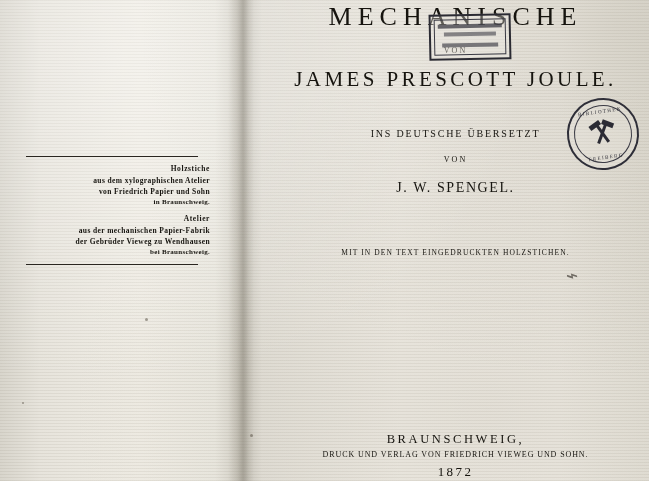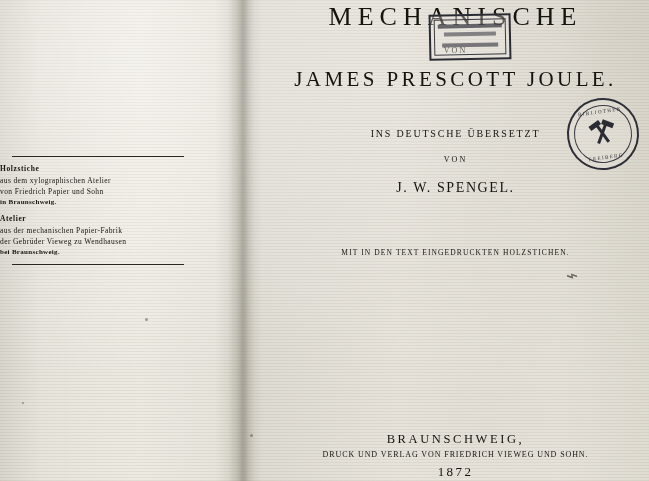--- a/index.html
+++ b/index.html
@@ -51,42 +51,42 @@
       rgba(120,113,98,0.18) 35%,
       rgba(90,84,70,0.32) 58%,
       rgba(120,113,98,0.12) 80%,
       rgba(120,113,98,0.00) 100%);
     pointer-events: none;
   }
 
   
   .colophon {
     position: absolute;
-    left: 0;
+    left: 14px;
     top: 156px;
     width: 196px;
-    text-align: left;
+    text-align: right;
   }
   .rule {
     height: 1px;
     background: #2a2620;
     margin: 0 auto;
   }
   .rule-top { width: 172px; margin-bottom: 6px; }
   .rule-bot { width: 172px; margin-top: 8px; }
   .colophon .head {
     font-size: 7.5px;
     letter-spacing: 0.6px;
     font-weight: bold;
     line-height: 1.55;
   }
   .colophon .line {
     font-size: 7.5px;
     letter-spacing: 0.4px;
-    font-weight: normal;
+    font-weight: bold;
     line-height: 1.55;
   }
   .colophon .blk { margin-bottom: 7px; }
   .colophon .small {
     font-size: 7px;
     letter-spacing: 0.3px;
     font-weight: bold;
   }
 
   

